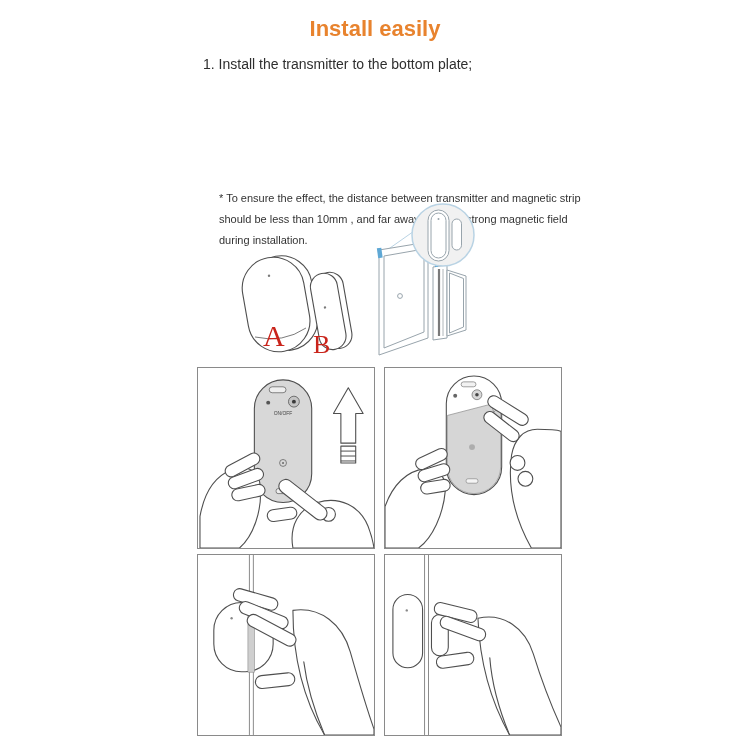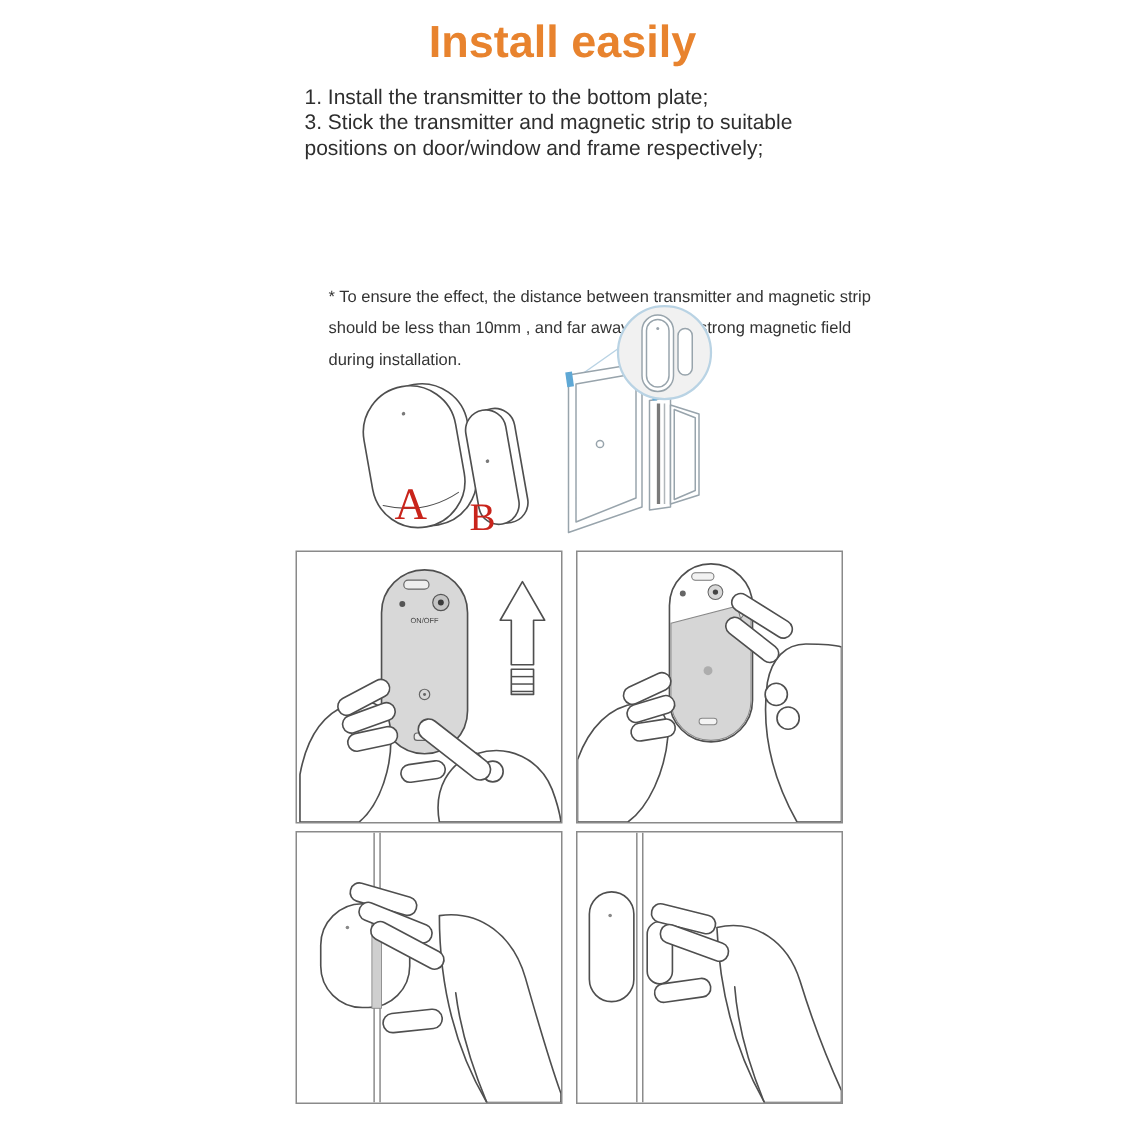--- a/index.html
+++ b/index.html
@@ -3,21 +3,21 @@
 <meta charset="utf-8">
 <style>
   html,body{margin:0;padding:0;}
   body{
     width:750px;height:750px;position:relative;background:#ffffff;
     font-family:"Liberation Sans",sans-serif;color:var(--text-dark,#2e2e2e);
     overflow:hidden;
   }
   .title{
     position:absolute;top:10px;left:0;width:750px;margin:0;
-    text-align:center;font-size:30px;line-height:38px;font-weight:700;
+    text-align:center;font-size:22px;line-height:38px;font-weight:700;
     color:var(--title-orange,#E8832E);
   }
   .steps{position:absolute;left:203px;top:56px;width:370px;font-size:14px;line-height:17px;}
   .steps p{margin:0;}
   .note{position:absolute;left:203px;top:172px;width:372px;margin:16px;font-size:11px;line-height:21px;color:#333;}
   .overview{position:absolute;left:228px;top:203px;width:310px;height:160px;}
   .grid{
     position:absolute;left:197px;top:367px;width:365px;
     display:grid;grid-template-columns:178px 178px;grid-auto-rows:182px;
     column-gap:9px;row-gap:5px;
@@ -39,21 +39,20 @@
 </style>
 </head>
 <body>
 
 <div>
 
   <h1 class="title">Install easily</h1>
 
   <div class="steps">
     <p>1. Install the transmitter to the bottom plate;</p>
-    <p>3. Stick the transmitter and magnetic strip to suitable positions on door/window and frame respectively;</p>
   </div>
 
   <p class="note">* To ensure the effect, the distance between transmitter and magnetic strip should be less than 10mm , and far away from the strong magnetic field during installation.</p>
 
   <div class="overview">
     <svg viewBox="0 0 310 160">
 
       <g>
         <line x1="152" y1="52" x2="189" y2="26" class="cline"></line>
         <line x1="152" y1="52" x2="198" y2="58" class="cline"></line>

